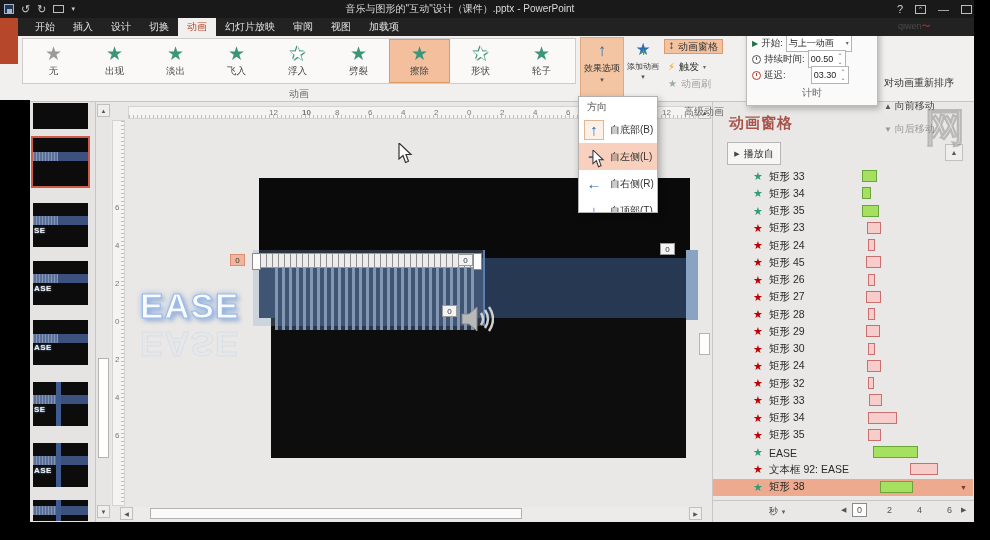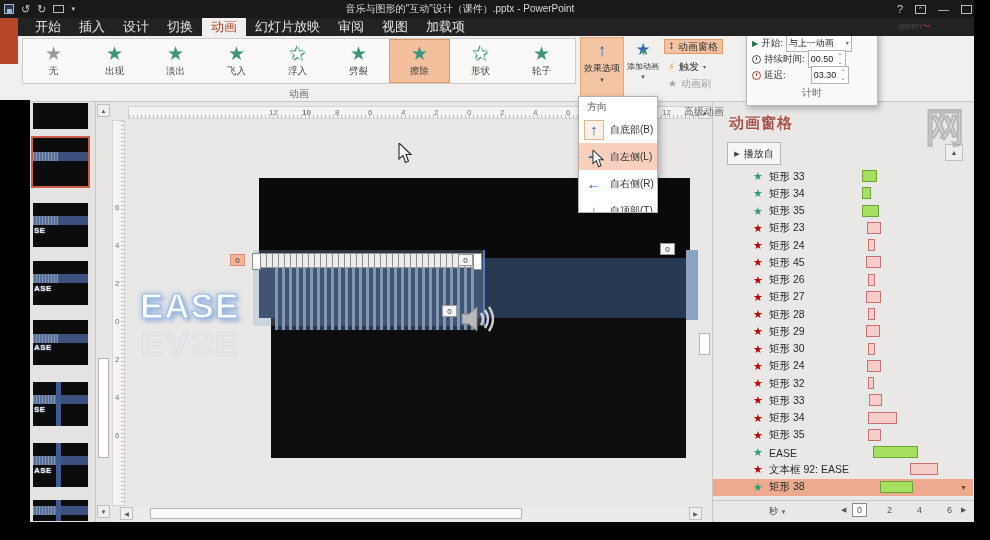--- a/index.html
+++ b/index.html
@@ -15,21 +15,21 @@
   .saveicon:after{content:"";position:absolute;left:2px;bottom:0;width:5px;height:4px;background:#9fb6d8;}
   .monicon{width:11px;height:8px;border:1px solid #bdbdbd;position:relative;}
   .titleico{font-size:11px;line-height:14px;}
   #win-icons{right:18px;top:0;height:18px;display:flex;gap:12px;align-items:center;color:#cfcfcf;font-size:11px;z-index:6;}
   .ribopt{width:11px;height:9px;border:1px solid #bdbdbd;font-size:7px;line-height:8px;text-align:center;color:#bdbdbd;}
 
   
   #tabrow{left:0;top:18px;width:990px;height:18px;background:#222;z-index:5;}
   #filetab{left:0;top:18px;width:18px;height:46px;background:#b7472a;z-index:6;}
   .tabs{display:flex;left:26px;top:0;height:18px;align-items:stretch;}
-  .tab{padding:0 9px;font-size:13px;color:#e3e3e3;line-height:18px;cursor:default;}
+  .tab{padding:0 9px;font-size:10px;color:#e3e3e3;line-height:18px;cursor:default;}
   .tab.active{background:#f2f0ee;color:#b7472a;}
 
   
   #ribbon{left:0;top:36px;width:990px;height:66px;background:#f2f0ee;border-bottom:1px solid #c7c5c3;z-index:4;}
   #gallery{left:22px;top:2px;width:554px;height:46px;background:#faf9f8;border:1px solid #cfcdcb;display:flex;}
   .gal-item{width:61px;height:44px;display:flex;flex-direction:column;align-items:center;justify-content:center;gap:1px;}
   .gal-item .st{font-size:19px;line-height:20px;color:#3d9579;}
   .gal-item .lb{font-size:9.5px;color:#444;}
   .gal-item.sel{background:#f3bf9d;border:1px solid #e09a66;}
   .gal-item.gray .st{color:#9a9a9a;}
@@ -261,20 +261,25 @@
         <span class="clock red"></span>
         <span>延迟:</span>
         <span class="tfield" style="width:38px;margin-left:22px;">
           <span>03.30</span>
             <span class="spin">⌃<br>⌄</span>
         </span>
       </div>
       <div class="grp-label" style="margin-top:3px;">计时</div>
     </div>
 
+    <div class="abs" id="reorder">
+      <div>对动画重新排序</div>
+      <div class="mv"><span class="smallarrow">▲</span> <span>向前移动</span></div>
+      <div class="mv dis"><span class="smallarrow" style="color:#9c9a98;">▼</span> <span>向后移动</span></div>
+    </div>
   </div>
 
   <div class="abs" id="ddmenu">
     <div class="hd">方向</div>
     <div id="dditems">
         <div class="dd-item boxed">
           <span class="aricon">↑</span>
           <span class="lb">自底部(B)</span>
         </div>
         <div class="dd-item hot">

